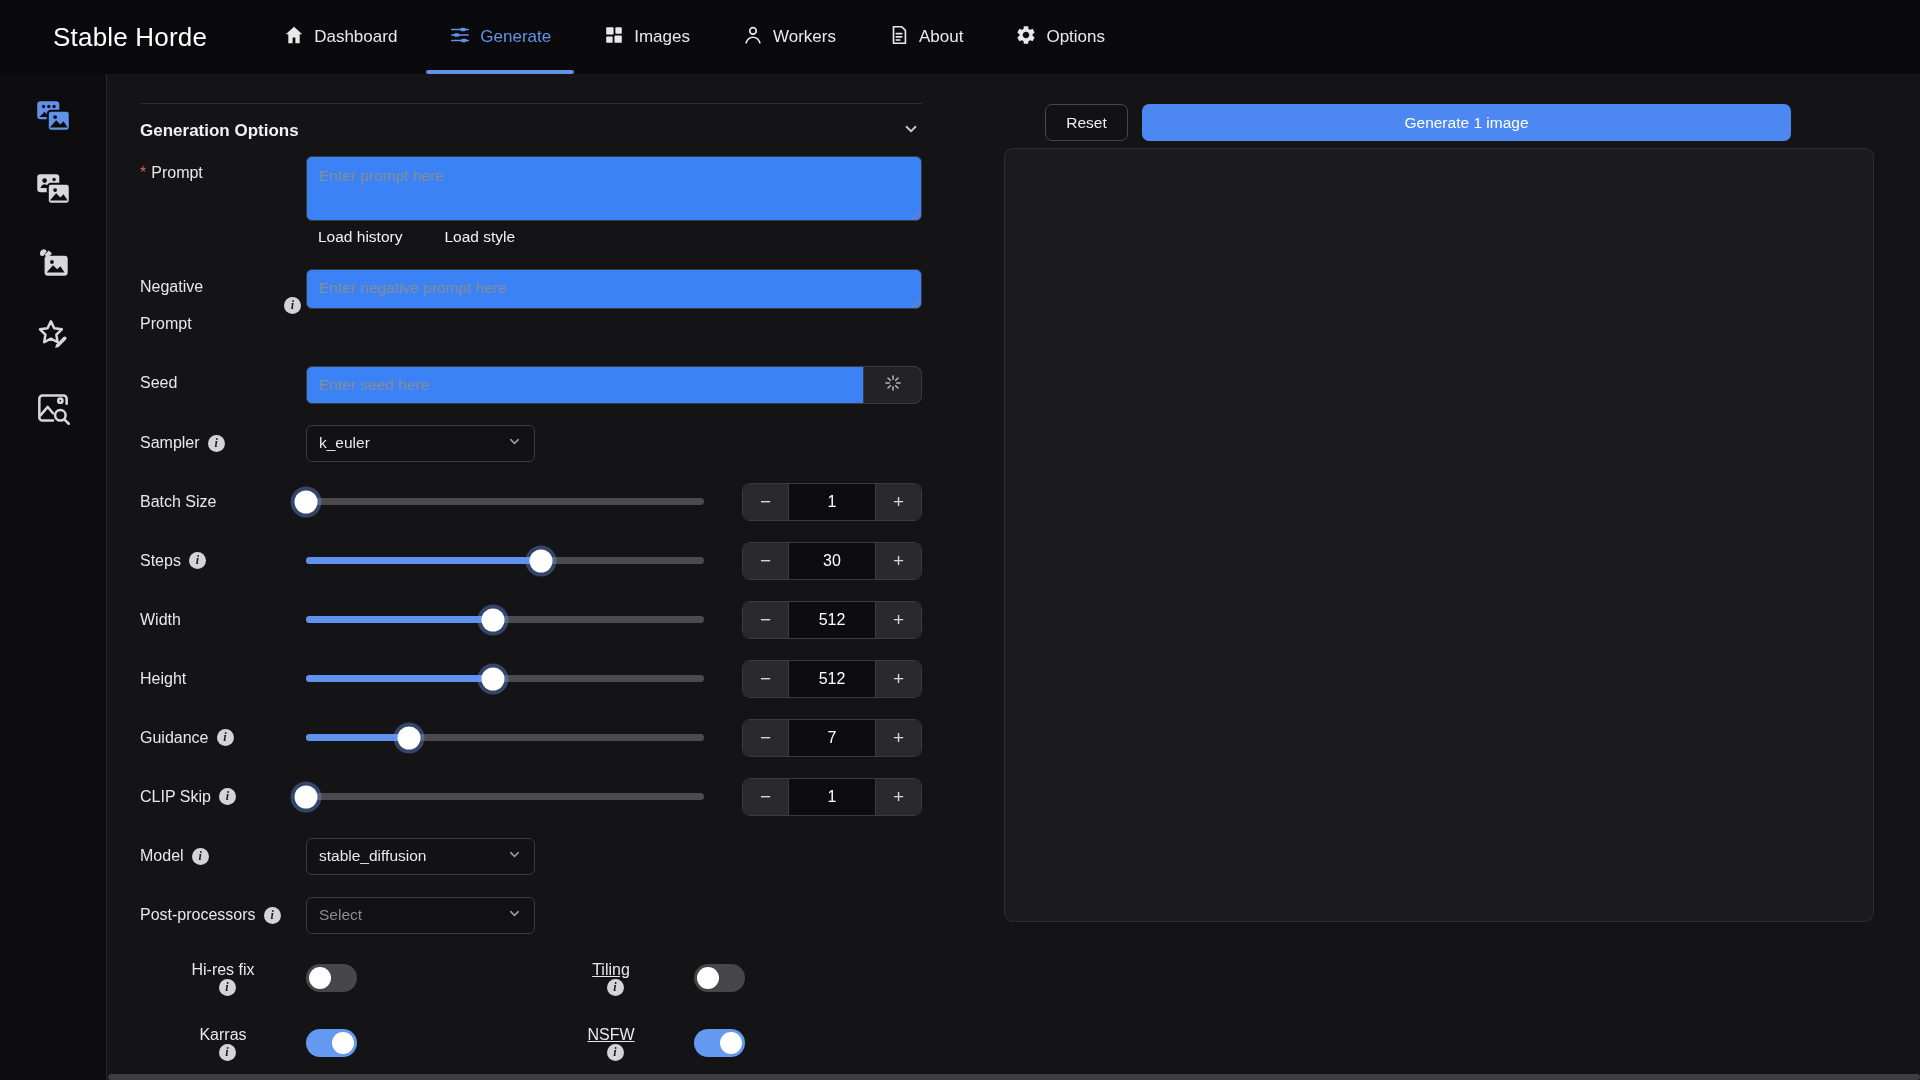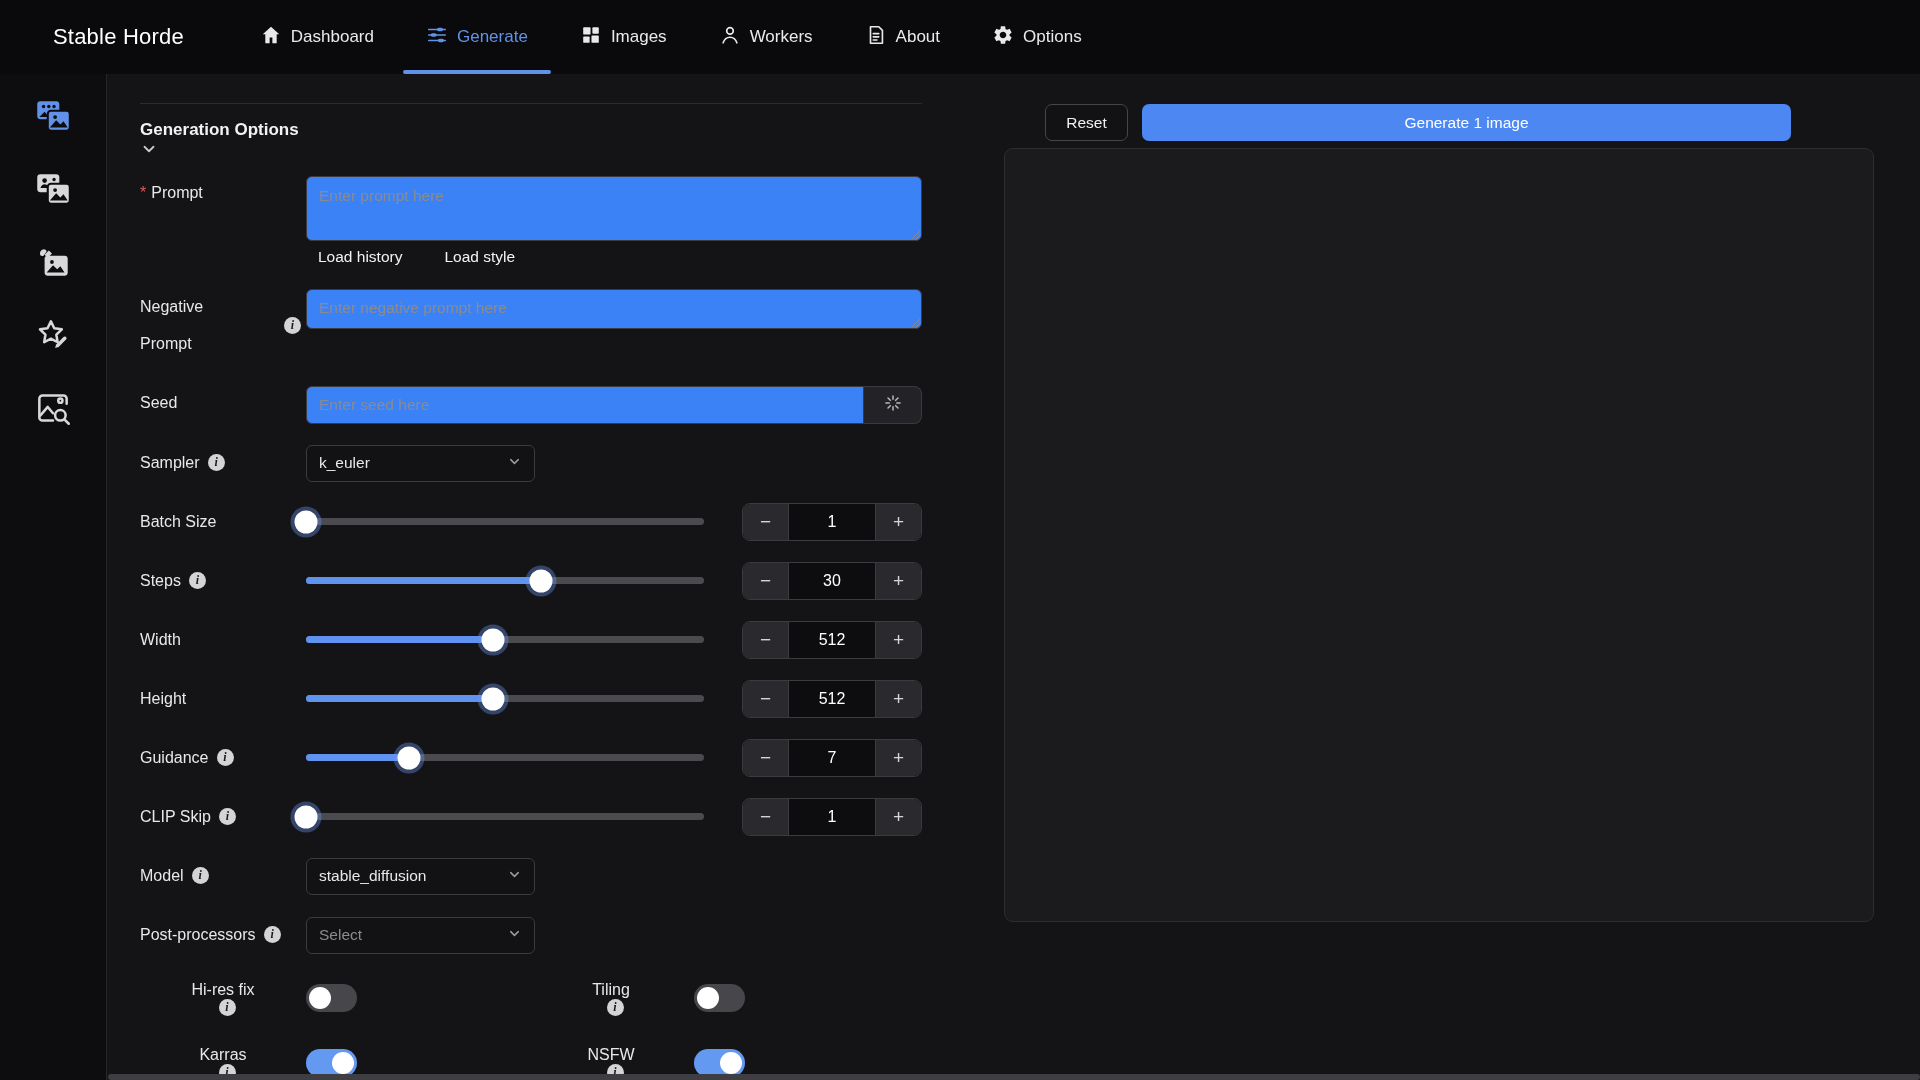--- a/index.html
+++ b/index.html
@@ -10,21 +10,21 @@
     color:#e8e8ea;
     position:relative;
   }
 
   
   .topnav {
     position:absolute; left:0; top:0; width:1920px; height:74px;
     background:var(--nav_bg,#0a0a0c);
     display:flex; align-items:center; padding-left:53px;
   }
-  .brand { font-size:22px; color:#fff; letter-spacing:.2px; margin-right:50px; white-space:nowrap; }
+  .brand { font-size:26px; color:#fff; letter-spacing:.2px; margin-right:50px; white-space:nowrap; }
   .navitems { display:flex; height:74px; }
   .navitem {
     position:relative; display:flex; align-items:center; gap:9px;
     padding:0 26px; height:74px; font-size:17px; color:#e9e9ea; cursor:pointer;
   }
   .navitem svg { width:22px; height:22px; }
   .navitem .stroke { stroke:#e9e9ea; fill:none; stroke-width:1.8; stroke-linecap:round; stroke-linejoin:round; }
   .navitem .fill { fill:#e9e9ea; }
   .navitem.active { color:var(--accent_text,#6292e8); }
   .navitem.active .stroke { stroke:var(--accent_text,#6292e8); }
@@ -43,29 +43,29 @@
   .sideitem svg { width:42px; height:42px; }
   .side-gray { fill:#d8d8da; }
   .side-dark { fill:#0d0d0f; }
   .side-blue { fill:var(--accent_text,#6d97e8); }
   .side-stroke { stroke:#d8d8da; fill:none; stroke-width:2.4; stroke-linecap:round; stroke-linejoin:round; }
 
   
   .form-col { position:absolute; left:140px; top:103px; width:782px; }
   .form-header {
     border-top:1px solid #2c2c2f; padding:16px 2px 14px 0;
-    display:flex; align-items:flex-start; justify-content:space-between;flex-direction:column;
+    display:flex; align-items:center; justify-content:space-between;
   }
   .form-title { font-size:17px; font-weight:bold; color:#f2f2f3; }
   .chev { width:18px; height:18px; stroke:#c9c9cc; fill:none; stroke-width:2; stroke-linecap:round; stroke-linejoin:round; }
 
   .frow { display:flex; margin-bottom:23px; }
   .flabel { width:166px; flex:none; font-size:16px; color:#e8e8ea; padding-top:8px; display:flex; align-items:flex-start; }
   .frow.vcenter { align-items:center; }
-  .frow.vcenter .flabel { padding-top:0; align-items:flex-start; }
+  .frow.vcenter .flabel { padding-top:0; align-items:center; }
   .req { color:var(--required_red,#e15b5b); margin-right:5px; }
 
   .info {
     display:inline-flex; flex:none; width:17px; height:17px; border-radius:50%;
     background:#d4d4d6; color:#1a1a1a; font:italic bold 12px "Liberation Serif", serif;
     align-items:center; justify-content:center; margin-left:8px;
   }
 
   .ctrl { flex:1; min-width:0; }
 
@@ -127,21 +127,21 @@
   
   .toggle {
     width:51px; height:28px; border-radius:14px; background:#47474b; position:relative; cursor:pointer; flex:none;
   }
   .toggle .tknob { position:absolute; top:3px; left:3px; width:22px; height:22px; border-radius:50%; background:#fff; }
   .toggle.on { background:var(--toggle_on,#6499f2); }
   .toggle.on .tknob { left:auto; right:3px; }
   .toggle-row { display:flex; align-items:center; margin-bottom:30px; }
   .tgroup { display:flex; align-items:center; }
   .tgroup .tlabel { width:166px; font-size:16px; display:flex; align-items:center;flex-direction:column; }
-  .tgroup.second { margin-left:171px; }
+  .tgroup.second { margin-left:171px;text-decoration:underline; }
 
   
   .reset-btn {
     position:absolute; left:1045px; top:104px; width:83px; height:37px;
     background:#121214; border:1px solid #46464a; border-radius:7px;
     color:#f0f0f1; font-size:15.5px; display:flex; align-items:center; justify-content:center; cursor:pointer;
   }
   .generate-btn {
     position:absolute; left:1142px; top:104px; width:649px; height:37px;
     background:var(--accent,#4c87f2); border:none; border-radius:7px;

